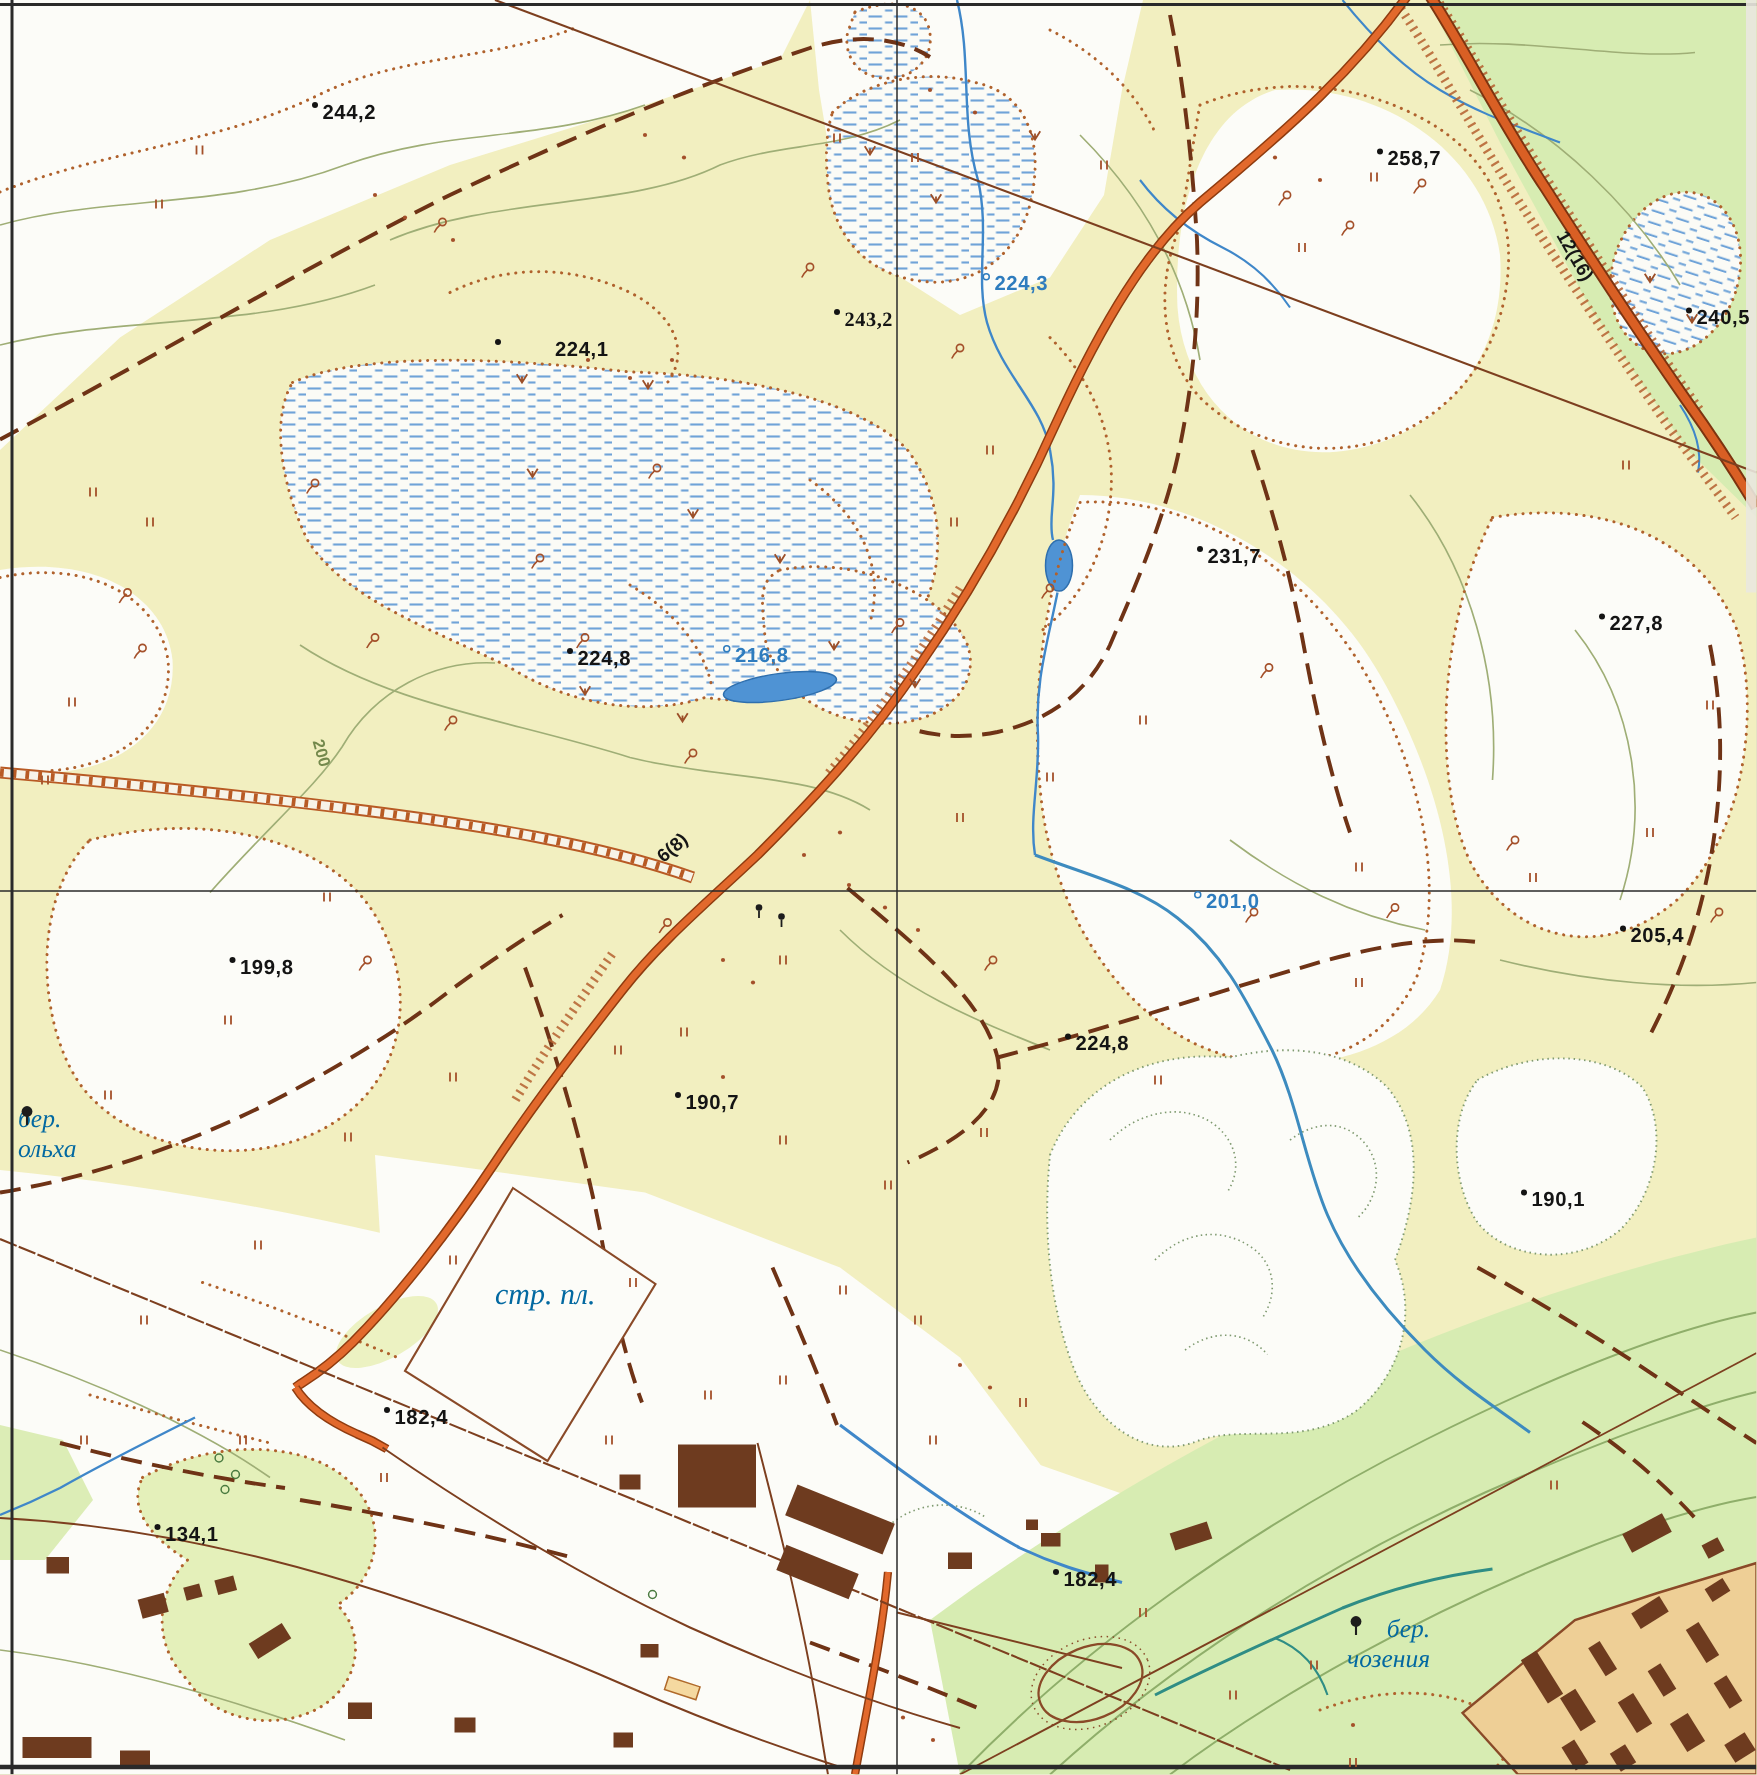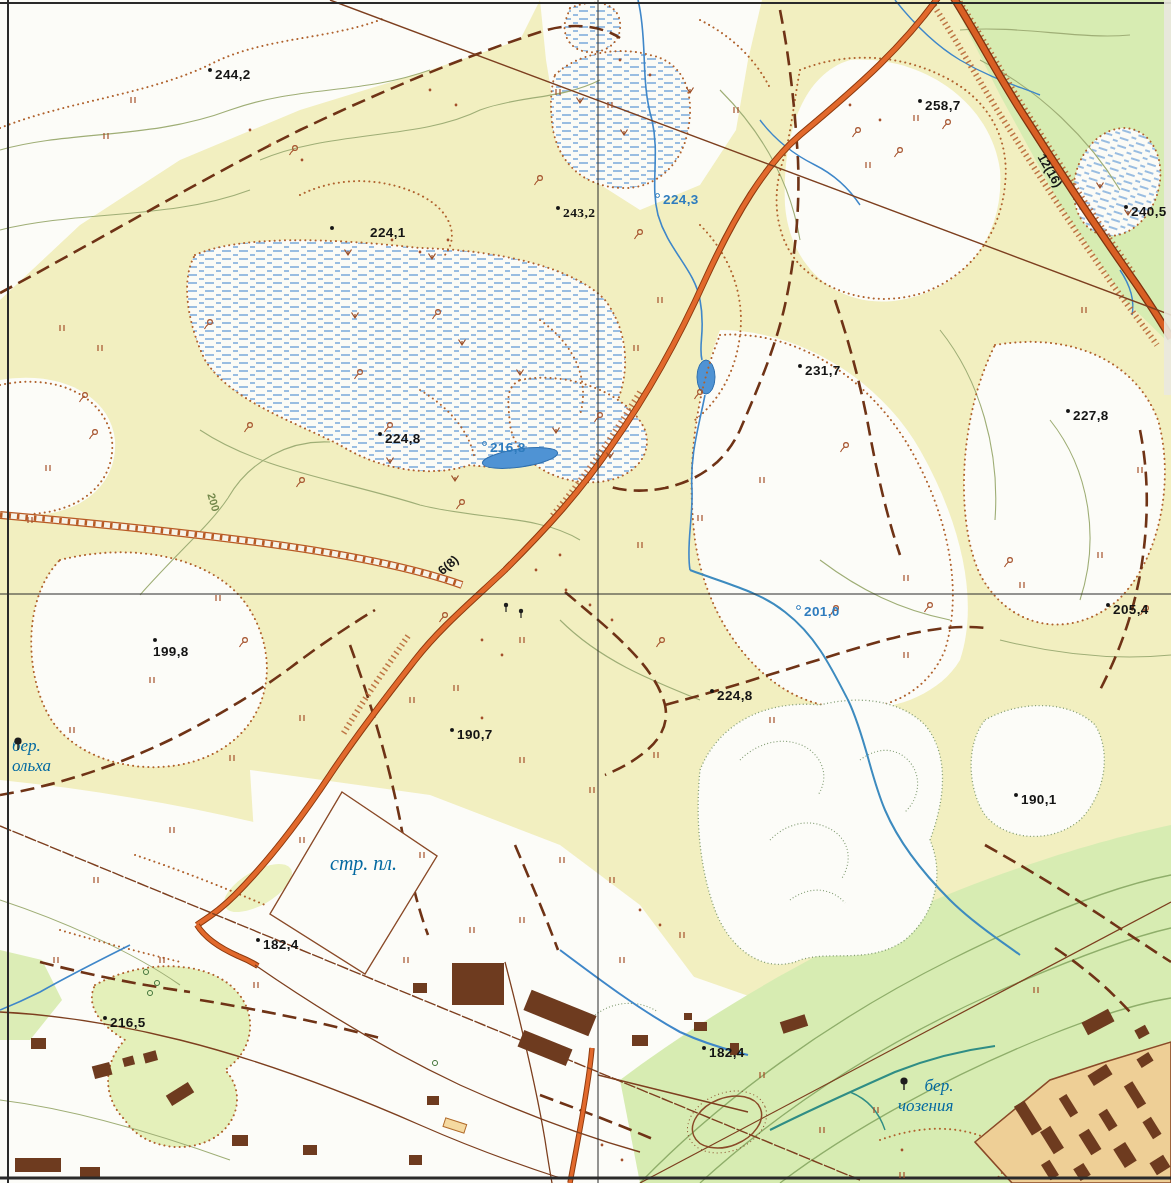--- a/index.html
+++ b/index.html
@@ -3,21 +3,21 @@
 <meta charset="utf-8">
 <style>
   html,body{margin:0;padding:0;background:#d8d5c8;}
   .stage{position:relative;width:1171px;height:1183px;overflow:hidden;background:#f2efc0;
          font-family:"Liberation Sans",sans-serif;}
   .stage svg{position:absolute;left:0;top:0;}
   #labels{position:absolute;left:0;top:0;width:100%;height:100%;pointer-events:none;}
   .spot{position:absolute;display:flex;align-items:flex-start;gap:3px;
         font:700 13.5px/1 "Liberation Sans",sans-serif;color:#141414;letter-spacing:.4px;white-space:nowrap;}
   .spot .mk{width:4px;height:4px;border-radius:50%;background:#141414;flex:0 0 auto;}
-  .spot.blue{color:#2e7cbe;margin-top:11px;}
+  .spot.blue{color:#2e7cbe;}
   .spot.blue .mk{background:none;border:1.5px solid #2e7cbe;width:3px;height:3px;}
   .plabel{position:absolute;font:italic 17px/1.15 "Liberation Serif",serif;color:#0369a1;white-space:nowrap;}
   .plabel .row{display:flex;align-items:flex-end;gap:4px;}
   .rlabel{position:absolute;font:700 12.5px/1 "Liberation Sans",sans-serif;color:#161616;
           transform-origin:left top;white-space:nowrap;}
   .clabel{position:absolute;font:700 11px/1 "Liberation Sans",sans-serif;color:#74894c;
           transform-origin:left top;}
 </style>
 </head>
 <body>
@@ -521,43 +521,43 @@
         <span>224,8</span>
       </div>
       <div class="spot blue" style="left: 482px; top: 430px;">
         <span class="mk"></span>
         <span>216,8</span>
       </div>
       <div class="spot blue" style="left: 796px; top: 594px;">
         <span class="mk"></span>
         <span>201,0</span>
       </div>
-      <div class="spot black" style="left: 1080px; top: 603px; margin-left: 26px;">
+      <div class="spot black" style="left: 1080px; top: 617px;">
         <span class="mk"></span>
         <span>205,4</span>
       </div>
-      <div class="spot black" style="left: 153px; top: 638px; flex-direction: column;">
+      <div class="spot black" style="left: 153px; top: 638px;">
         <span class="mk"></span>
         <span>199,8</span>
       </div>
       <div class="spot black" style="left: 710px; top: 689px;">
         <span class="mk"></span>
         <span>224,8</span>
       </div>
       <div class="spot black" style="left: 450px; top: 728px;">
         <span class="mk"></span>
         <span>190,7</span>
       </div>
       <div class="spot black" style="left: 1014px; top: 793px;">
         <span class="mk"></span>
         <span>190,1</span>
       </div>
       <div class="spot black" style="left: 103px; top: 1016px;">
         <span class="mk"></span>
-        <span>216,5</span>
+        <span>134,1</span>
       </div>
       <div class="spot black" style="left: 256px; top: 938px;">
         <span class="mk"></span>
         <span>182,4</span>
       </div>
       <div class="spot black" style="left: 702px; top: 1046px;">
         <span class="mk"></span>
         <span>182,4</span>
       </div>
     </div>

